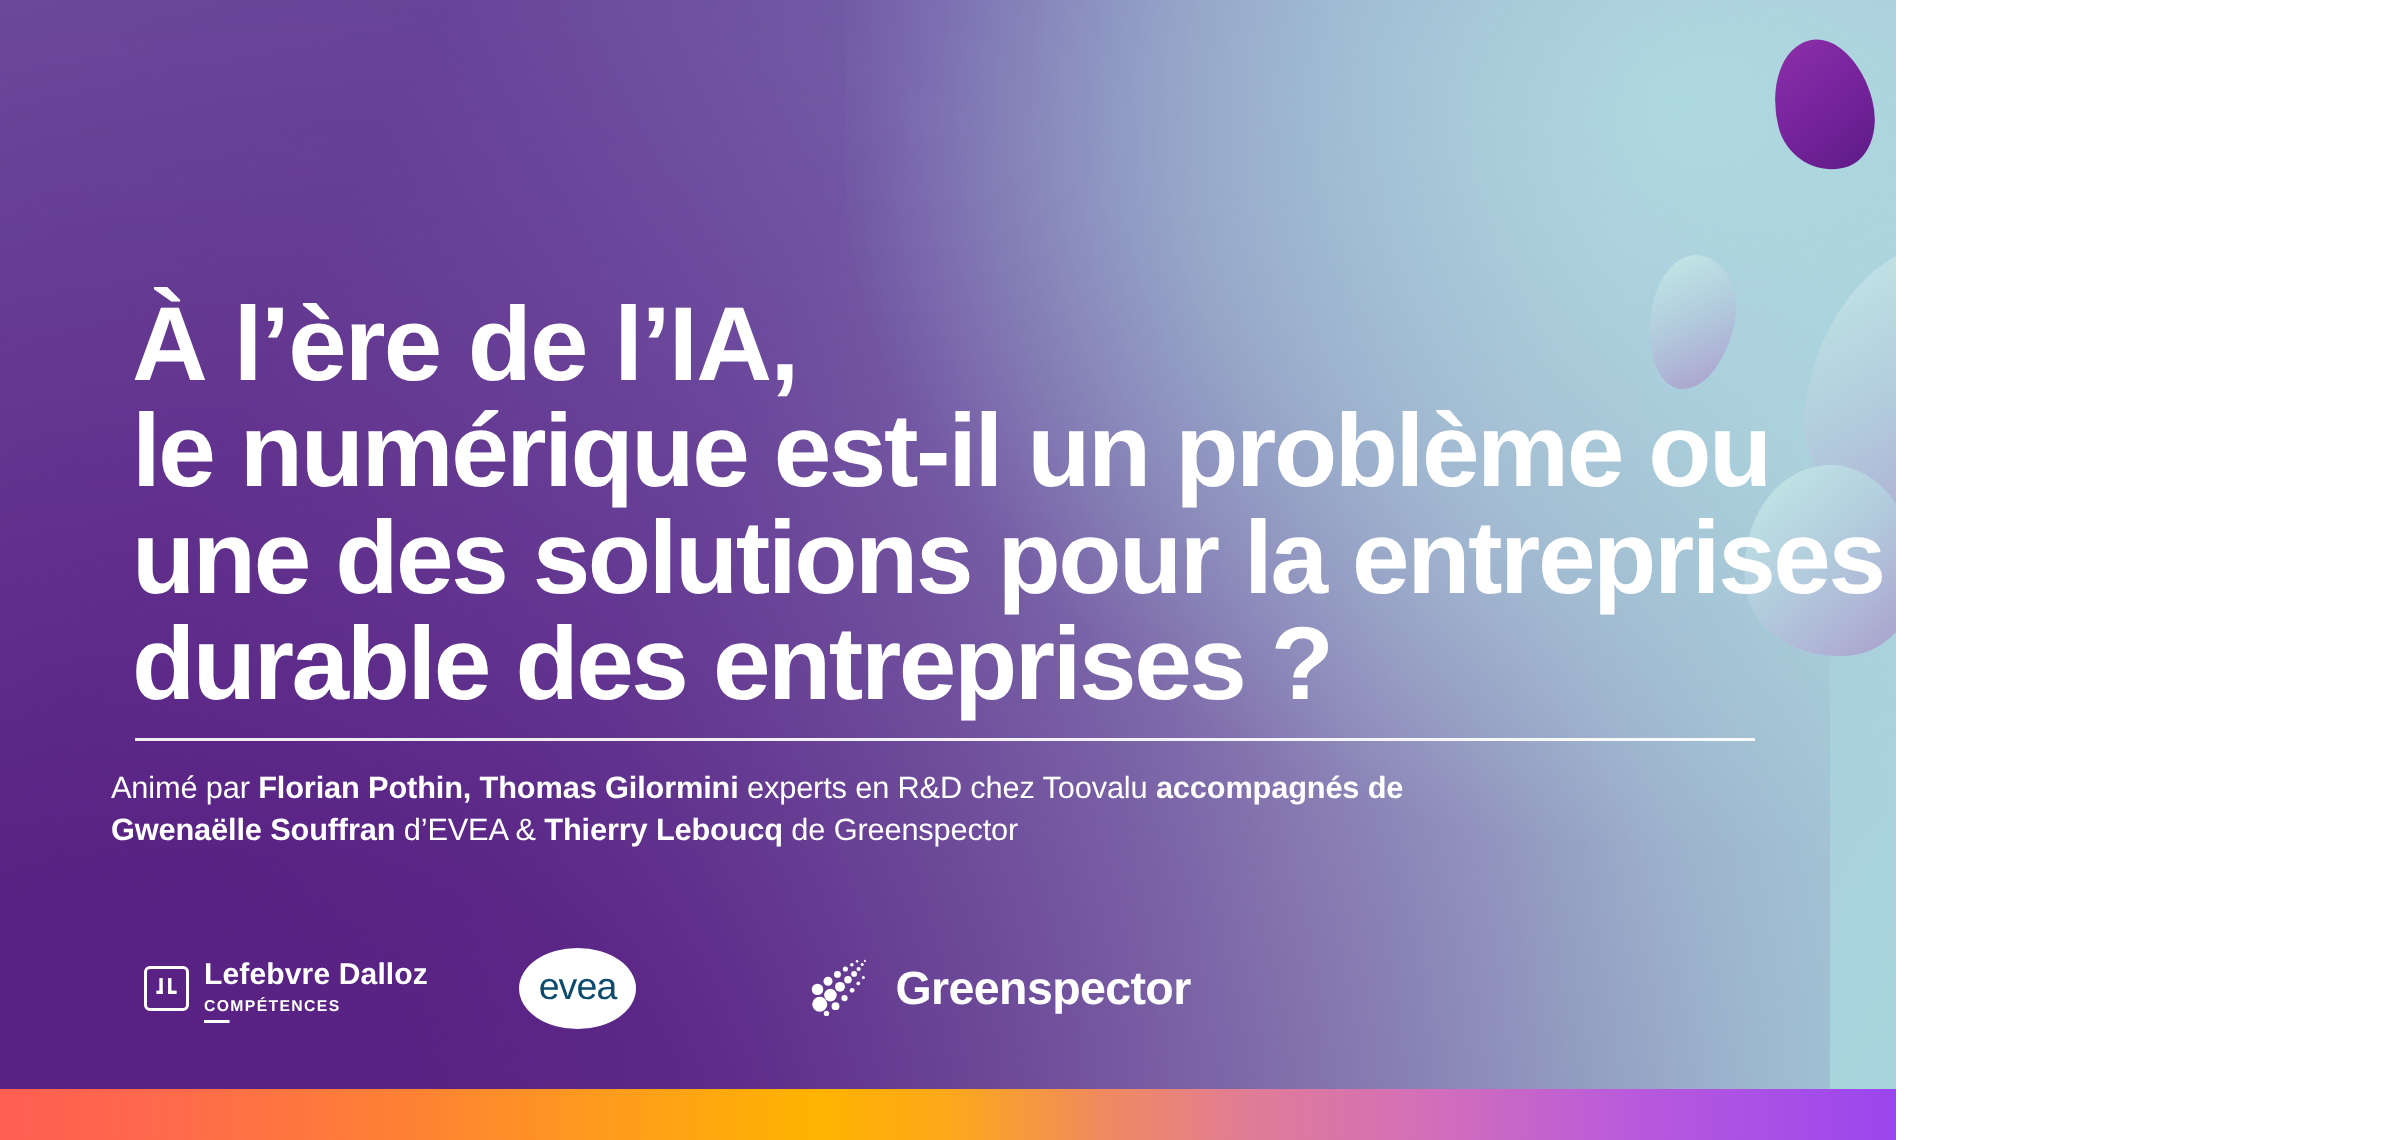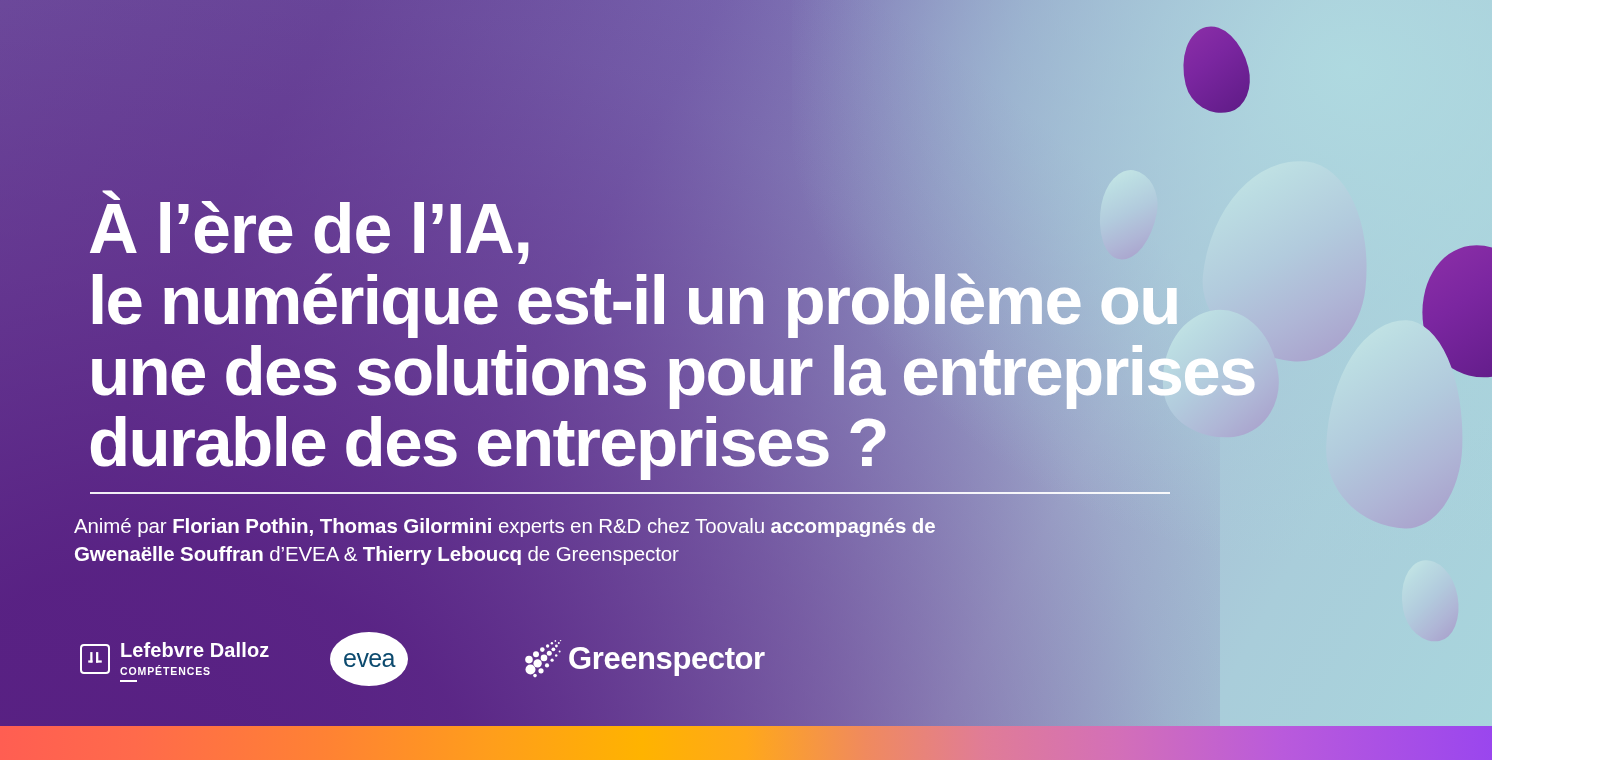--- a/index.html
+++ b/index.html
@@ -2,21 +2,21 @@
 <html><head>
 <meta charset="utf-8">
 <style>
   html, body {
     margin: 0;
     padding: 0;
     background: #ffffff;
   }
   #slide {
     position: relative;
-    width: 1492px;
+    width: 1264px;
     height: 760px;
     overflow: hidden;
     font-family: "Liberation Sans", sans-serif;
     background:
       linear-gradient(118deg,
         #6E4E9E 0%,
         #6A4A9C 18%,
         #7765AE 38%,
         #9097C4 55%,
         #A7BBD4 70%,
@@ -99,21 +99,21 @@
     line-height: 28px;
     font-weight: 400;
     letter-spacing: -0.1px;
   }
   .credits b { font-weight: 700; }
   .credits .cl { display: block; white-space: nowrap; }
 
   
   .logos {
     position: absolute;
-    left: 80px;
+    left: 96px;
     top: 628px;
     height: 62px;
     display: flex;
     align-items: center;
     gap: 0;
   }
   .logo { display: flex; align-items: center; color: #ffffff; }
 
   
   .jl-mark {
@@ -153,21 +153,21 @@
     font-size: 25px;
     font-weight: 400;
     letter-spacing: -0.6px;
     line-height: 1;
     margin-top: -1px;
   }
 
   
   .logo-gs { }
   .gs-mark { width: 46px; height: 46px; flex: none; }
-  .gs-name { margin-left: 2px; font-size: 31px; font-weight: 700; letter-spacing: -0.4px; }
+  .gs-name { margin-left: 15px; font-size: 31px; font-weight: 700; letter-spacing: -0.4px; }
 
   
   .bottom-bar {
     position: absolute;
     left: 0; right: 0; bottom: 0;
     height: 34px;
     background: linear-gradient(90deg,
       #FF5E52 0%,
       #FF6A4B 9%,
       #FF8233 22%,

